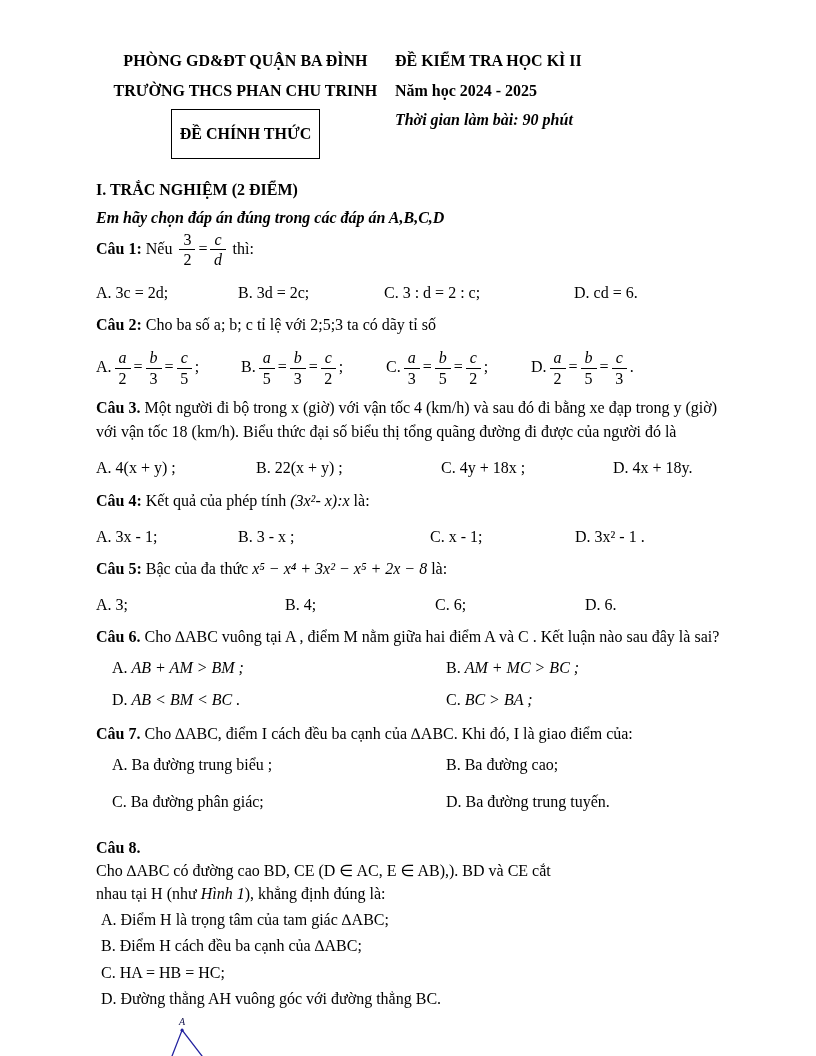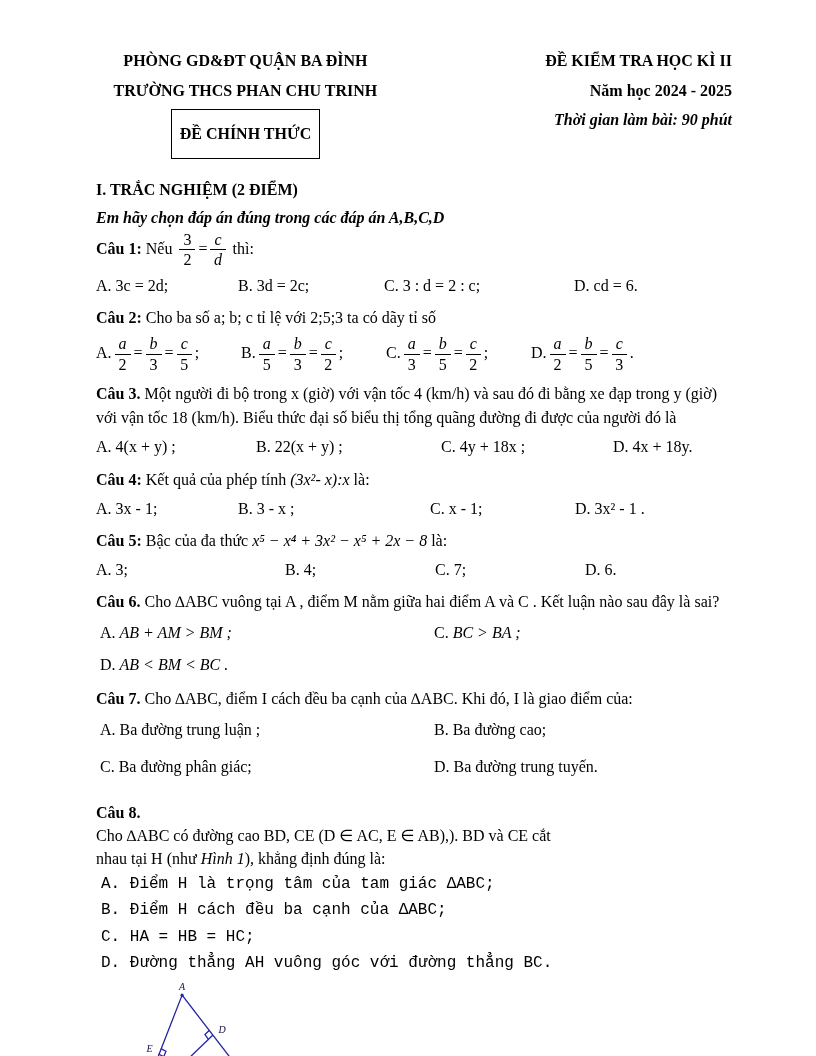--- a/index.html
+++ b/index.html
@@ -7,51 +7,51 @@
   .page {
     width:816px; height:1056px; background:#ffffff; color:#000;
     font-family:"Liberation Serif", serif; font-size:16px;
     padding:50px 84px 0 96px; position:relative; overflow:hidden;
   }
   .b { font-weight:bold; }
   .i { font-style:italic; }
   .bi { font-weight:bold; font-style:italic; }
   .hdr { display:flex; margin-bottom:10px; }
   .hdr-left { width:47%; text-align:center; }
-  .hdr-right { width:53%; text-align:right; }
+  .hdr-right { width:53%; text-align:left; }
   .hdr-line { margin-bottom:8px; line-height:1.35; }
   .boxed { display:inline-block; border:1.6px solid #000; padding:13px 8px; }
   .section-title { font-weight:bold; margin:14px 0 10px; }
   .instruction { font-weight:bold; font-style:italic; margin-bottom:4px; }
   .q { margin-bottom:7px; }
   .qline { line-height:1.5; }
   .frac {
     display:inline-flex; flex-direction:column; align-items:center;
     vertical-align:middle; line-height:1.1; margin:0 3px; text-align:center;
   }
   .frac .fn { display:block; padding:0 4px 1px; border-bottom:1px solid #000; }
   .frac .fd { display:block; padding-top:1px; }
-  .opts { display:flex; margin:5px 0 9px; line-height:1.45;font-family:Liberation Serif, serif; }
+  .opts { display:flex; margin:12px 0 9px; line-height:1.45;font-family:Liberation Serif, serif; }
   .opts-q1 .opt:nth-child(1){width:142px} .opts-q1 .opt:nth-child(2){width:146px}
   .opts-q1 .opt:nth-child(3){width:190px} .opts-q1 .opt:nth-child(4){flex:1}
   .opts-q2 .opt:nth-child(1){width:145px} .opts-q2 .opt:nth-child(2){width:145px}
   .opts-q2 .opt:nth-child(3){width:145px} .opts-q2 .opt:nth-child(4){flex:1}
   .opts-q3 .opt:nth-child(1){width:160px} .opts-q3 .opt:nth-child(2){width:185px}
   .opts-q3 .opt:nth-child(3){width:172px} .opts-q3 .opt:nth-child(4){flex:1}
   .opts-q4 .opt:nth-child(1){width:142px} .opts-q4 .opt:nth-child(2){width:192px}
   .opts-q4 .opt:nth-child(3){width:145px} .opts-q4 .opt:nth-child(4){flex:1}
   .opts-q5 .opt:nth-child(1){width:189px} .opts-q5 .opt:nth-child(2){width:150px}
   .opts-q5 .opt:nth-child(3){width:150px} .opts-q5 .opt:nth-child(4){flex:1}
-  .opts2 { display:grid; grid-template-columns:334px 1fr; row-gap:9px; margin:7px 4px 11px; line-height:1.45; }
+  .opts2 { display:grid; grid-template-columns:334px 1fr; row-gap:9px; margin:7px 16px 11px; line-height:1.45; }
   .opts2-wide { row-gap:14px; margin-bottom:14px; }
   .mi { font-style:italic; }
   .q8row { display:flex; margin-top:22px;flex-direction:column; }
   .q8left { width:462px; }
   .q8left p { line-height:1.45; }
-  .q8opt { padding-left:5px; margin-top:3px;font-family:Liberation Mono, monospace; }
+  .q8opt { padding-left:5px; margin-top:3px; }
   .fig { width:168px; margin-left:28px; margin-top:6px; text-align:center; }
   .figsvg { width:158px; height:146px; display:block; margin:0 auto; }
   .figsvg text { font:italic 8.5px "Liberation Serif", serif; fill:#10104a; }
   .figcap { font-style:italic; margin-top:2px; }
 </style>
 </head>
 <body>
 
 <div class="page">
 
@@ -172,44 +172,45 @@
   <div class="q">
     <p class="qline">
       <span class="b">Câu 5:</span>
       <span>Bậc của đa thức</span>
       <span class="mi">x⁵ − x⁴ + 3x² − x⁵ + 2x − 8</span>
       <span>là:</span>
     </p>
     <div class="opts opts-q5">
       <span class="opt">A. 3;</span>
       <span class="opt">B. 4;</span>
-      <span class="opt">C. 7;</span>
+      <span class="opt">C. 6;</span>
       <span class="opt">D. 6.</span>
     </div>
   </div>
 
   <div class="q">
     <p class="qline">
       <span class="b">Câu 6.</span>
       <span>Cho ∆ABC vuông tại A , điểm M nằm giữa hai điểm A và C . Kết luận nào sau đây là sai?</span>
     </p>
     <div class="opts2">
       <span class="opt"><span>A.</span> <span class="mi">AB + AM &gt; BM ;</span></span>
+      <span class="opt"><span>B.</span> <span class="mi">AM + MC &gt; BC ;</span></span>
+      <span class="opt"><span>D.</span> <span class="mi">AB &lt; BM &lt; BC .</span></span>
       <span class="opt"><span>C.</span> <span class="mi">BC &gt; BA ;</span></span>
-      <span class="opt"><span>D.</span> <span class="mi">AB &lt; BM &lt; BC .</span></span>
     </div>
   </div>
 
   <div class="q">
     <p class="qline">
       <span class="b">Câu 7.</span>
       <span>Cho ∆ABC, điểm I cách đều ba cạnh của ∆ABC. Khi đó, I là giao điểm của:</span>
     </p>
     <div class="opts2 opts2-wide">
-      <span class="opt">A. Ba đường trung luận ;</span>
+      <span class="opt">A. Ba đường trung biểu ;</span>
       <span class="opt">B. Ba đường cao;</span>
       <span class="opt">C. Ba đường phân giác;</span>
       <span class="opt">D. Ba đường trung tuyến.</span>
     </div>
   </div>
 
   <div class="q8row">
     <div class="q8left">
       <p class="b">Câu 8.</p>
       <p><span>Cho ∆ABC có đường cao BD, CE (D ∈ AC, E ∈ AB),). BD và CE cắt nhau tại H (như </span><span class="i">Hình 1</span><span>), khẳng định đúng là:</span></p>

